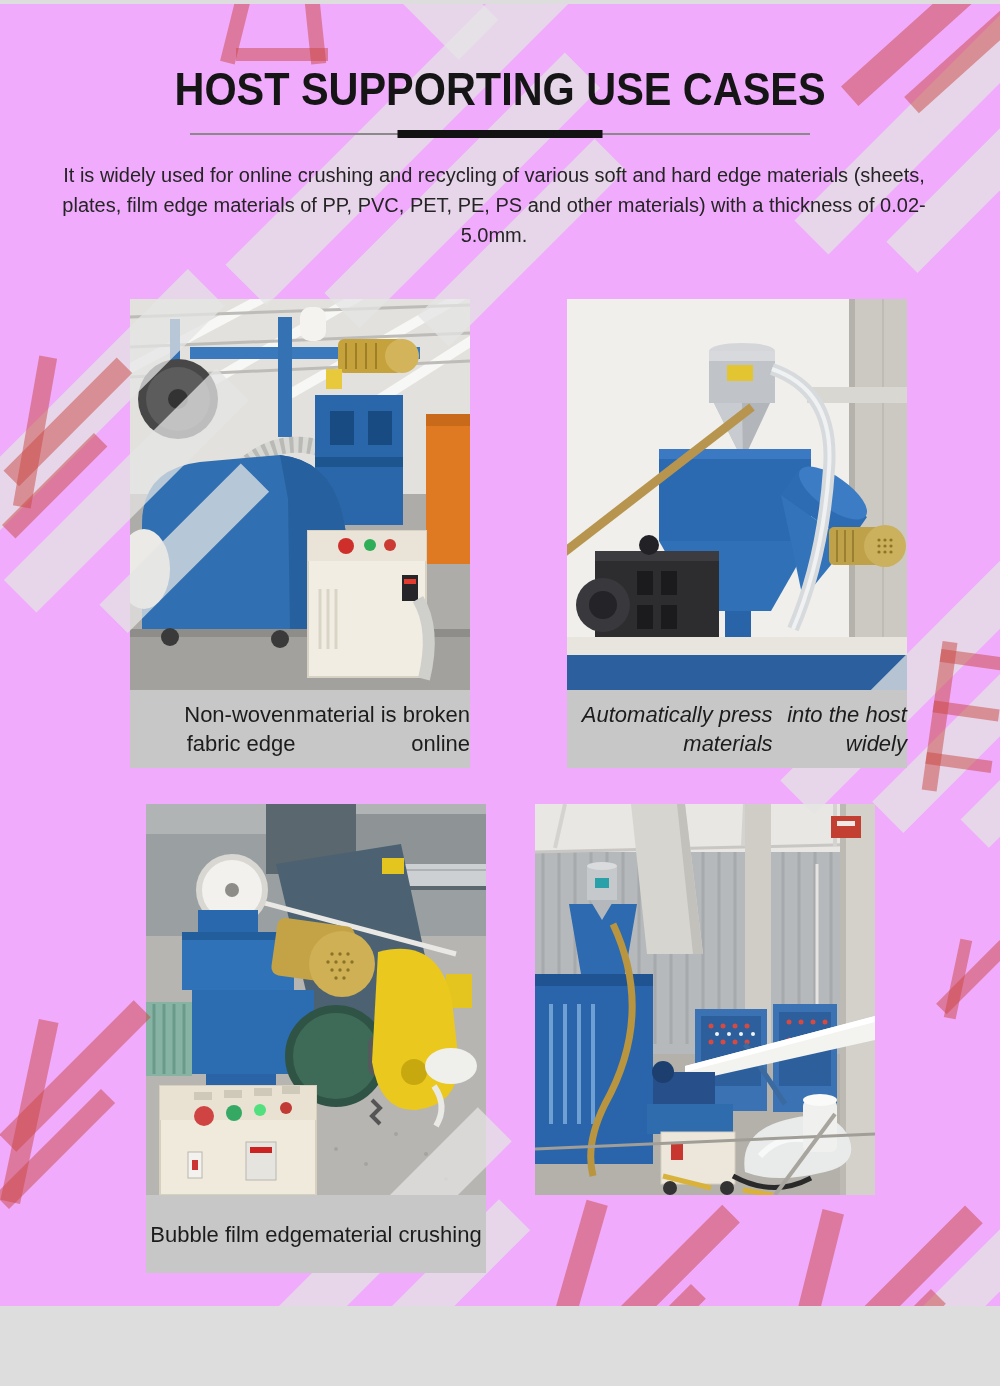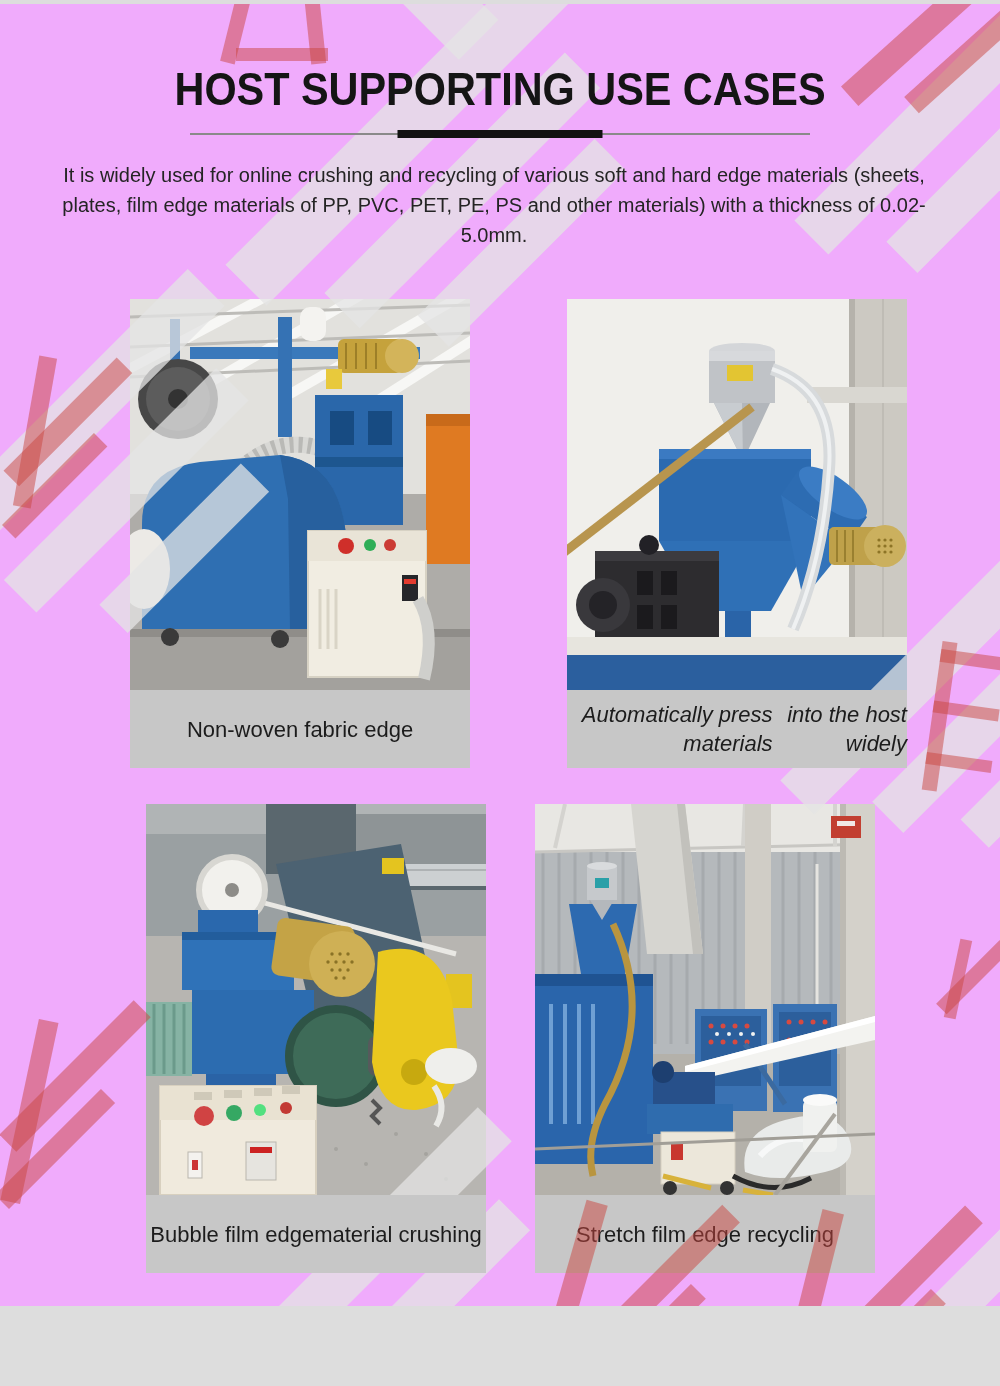--- a/index.html
+++ b/index.html
@@ -141,20 +141,21 @@
         <g stroke="#d9d4c6" stroke-width="3">
           <line x1="190" y1="290" x2="190" y2="350"></line>
             <line x1="198" y1="290" x2="198" y2="350"></line>
             <line x1="206" y1="290" x2="206" y2="350"></line>
         </g>
         <path d="M288 300 q18 30 6 80" stroke="#cfcfcc" stroke-width="12" fill="none"></path>
       </svg>
     </div>
     <figcaption>
       <span>Non-woven fabric edge</span>
+      <span>material is broken online</span>
     </figcaption>
   </figure>
 
   <figure class="card" id="card-1">
     <div class="photo">
       <svg viewBox="0 0 340 391" width="340" height="391" xmlns="http://www.w3.org/2000/svg">
         <rect width="340" height="391" fill="#f0efeb"></rect>
         <rect x="282" width="58" height="391" fill="#ccc9c2"></rect>
         <rect x="282" width="6" height="391" fill="#b5b2ab"></rect>
         <line x1="316" y1="0" x2="316" y2="391" stroke="#bfbcb5" stroke-width="2"></line>
@@ -381,24 +382,20 @@
         <rect x="268" y="296" width="34" height="52" rx="6" fill="#f0f1ef"></rect>
         <ellipse cx="285" cy="296" rx="17" ry="6" fill="#fafaf9"></ellipse>
         <line x1="0" y1="345" x2="340" y2="330" stroke="#a19e97" stroke-width="3"></line>
         <line x1="240" y1="391" x2="300" y2="310" stroke="#a8a59e" stroke-width="4"></line>
         <g stroke="#d8b23a" stroke-width="5">
           <line x1="128" y1="372" x2="176" y2="384"></line>
             <line x1="208" y1="386" x2="238" y2="391"></line>
         </g>
       </svg>
     </div>
-    <figcaption>
-      <span>Stretch film edge recycling</span>
-      <span></span>
-    </figcaption>
   </figure>
 
   <svg class="wm wm-red" viewBox="0 0 1000 1386" xmlns="http://www.w3.org/2000/svg">
     <g fill="#c94540" fill-opacity="0.5">
       <rect x="232" y="-40" width="15" height="100" transform="rotate(14 239 10)"></rect>
       <rect x="306" y="-40" width="15" height="100" transform="rotate(-6 313 10)"></rect>
       <rect x="236" y="44" width="92" height="13"></rect>
       <g transform="rotate(-42 935 45)">
         <rect x="840" y="10" width="190" height="26"></rect>
         <rect x="880" y="60" width="130" height="22"></rect>

